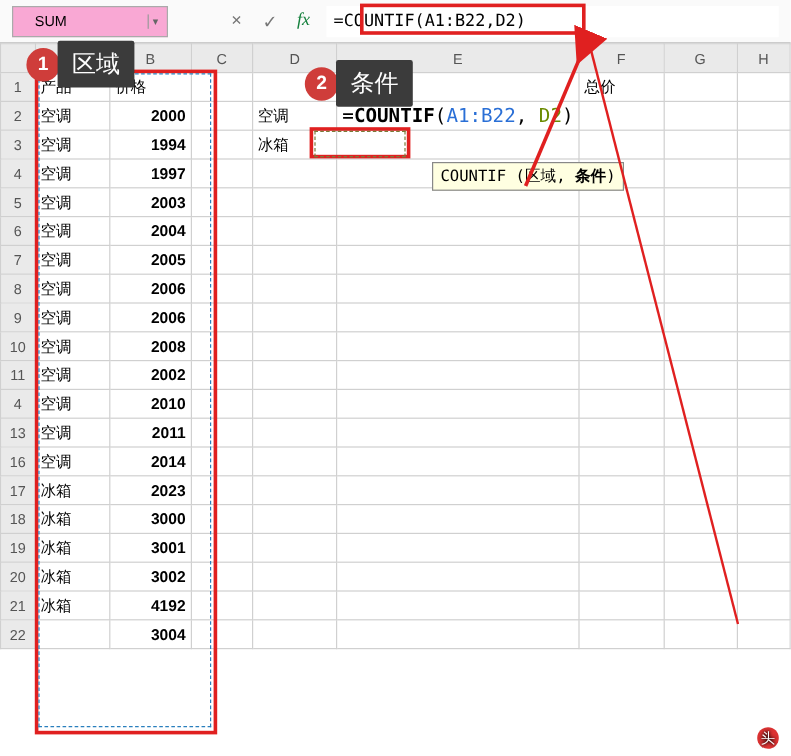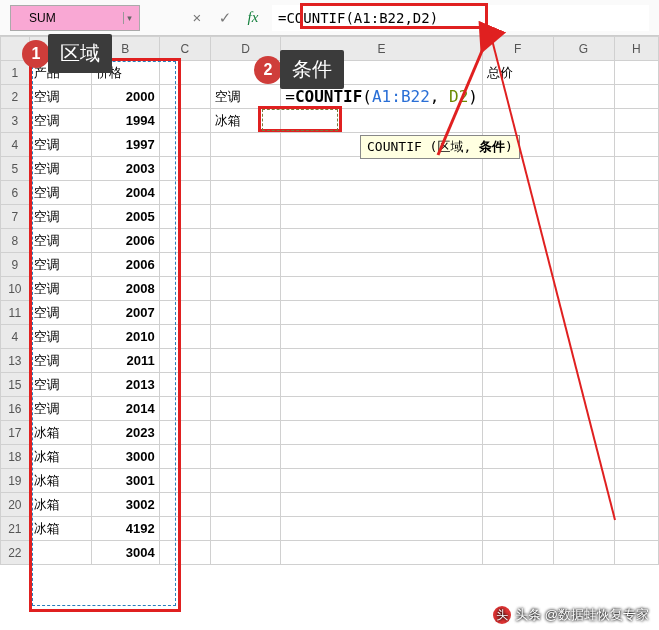--- a/index.html
+++ b/index.html
@@ -309,21 +309,21 @@
           <td class="cC"></td>
           <td class="cD txt"></td>
           <td class="cE txt"></td>
           <td class="cF txt"></td>
           <td class="cG"></td>
           <td class="cH"></td>
         </tr>
         <tr>
           <th class="rowhdr">11</th>
           <td class="cA txt">空调</td>
-          <td class="cB num">2007</td>
+          <td class="cB num">2002</td>
           <td class="cC"></td>
           <td class="cD txt"></td>
           <td class="cE txt"></td>
           <td class="cF txt"></td>
           <td class="cG"></td>
           <td class="cH"></td>
         </tr>
         <tr>
           <th class="rowhdr">4</th>
           <td class="cA txt">空调</td>
@@ -332,31 +332,20 @@
           <td class="cD txt"></td>
           <td class="cE txt"></td>
           <td class="cF txt"></td>
           <td class="cG"></td>
           <td class="cH"></td>
         </tr>
         <tr>
           <th class="rowhdr">13</th>
           <td class="cA txt">空调</td>
           <td class="cB num">2011</td>
-          <td class="cC"></td>
-          <td class="cD txt"></td>
-          <td class="cE txt"></td>
-          <td class="cF txt"></td>
-          <td class="cG"></td>
-          <td class="cH"></td>
-        </tr>
-        <tr>
-          <th class="rowhdr">15</th>
-          <td class="cA txt">空调</td>
-          <td class="cB num">2013</td>
           <td class="cC"></td>
           <td class="cD txt"></td>
           <td class="cE txt"></td>
           <td class="cF txt"></td>
           <td class="cG"></td>
           <td class="cH"></td>
         </tr>
         <tr>
           <th class="rowhdr">16</th>
           <td class="cA txt">空调</td>
@@ -466,14 +455,13 @@
     <marker id="ah" markerWidth="12" markerHeight="12" refX="2" refY="5" orient="auto">
       <path d="M0,0 L10,5 L0,10 Z" fill="#e02020"></path>
     </marker>
   </defs>
   <line x1="490" y1="32" x2="438" y2="155" stroke="#e02020" stroke-width="3" marker-start="url(#ah)"></line>
   <line x1="490" y1="32" x2="615" y2="520" stroke="#e02020" stroke-width="2"></line>
 </svg>
 
 <div class="watermark">
   <span class="logo">头</span>
-  <span>头条 @数据蛙恢复专家</span>
 </div>
 
 </body></html>

